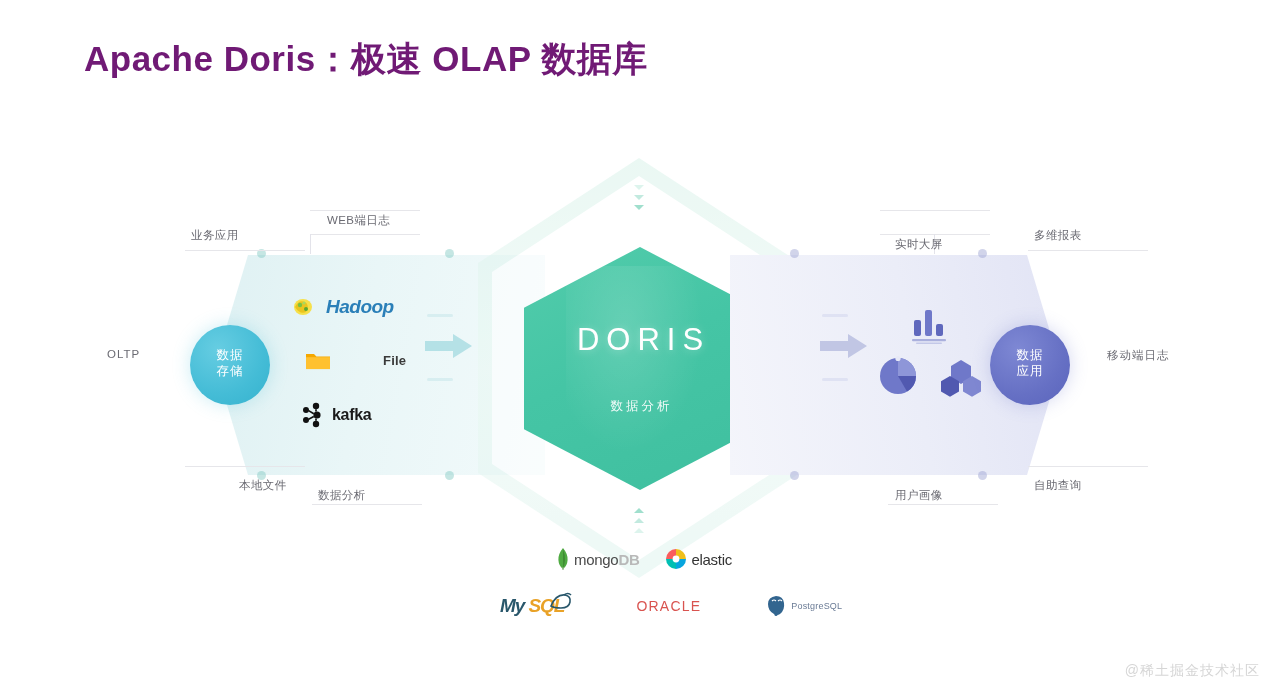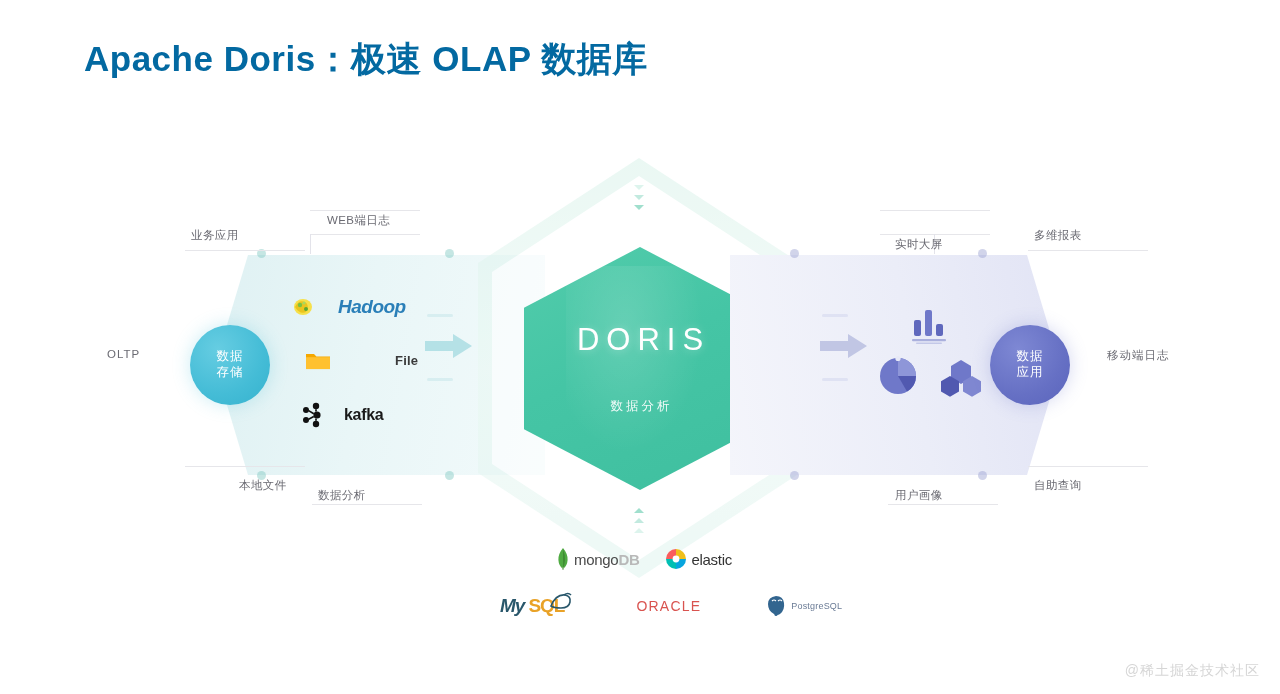--- a/index.html
+++ b/index.html
@@ -16,21 +16,21 @@
     background: #ffffff;
   }
 
   
   #page-title {
     position: absolute;
     left: 84px;
     top: 36px;
     font-size: 35px;
     font-weight: 700;
-    color: #0369a1;
+    color: #701a75;
     letter-spacing: 0.5px;
     white-space: nowrap;
   }
 
   
   #diagram {
     position: absolute;
     left: 0;
     top: 100px;
     width: 1280px;
@@ -101,41 +101,42 @@
     border-radius: 50%;
     display: flex;
     flex-direction: column;
     align-items: center;
     justify-content: center;
     color: #ffffff;
     font-size: 12.5px;
     line-height: 1.25;
     letter-spacing: 1px;
     text-align: center;
+    font-family: Liberation Mono, monospace;
   }
   #circle-storage {
     left: 190px;
     top: 225px;
     background: radial-gradient(circle at 35% 30%, #66cde2 0%, #44bcd6 60%, #35b2ce 100%);
     box-shadow: 0 0 18px rgba(70,190,215,.28);
   }
   #circle-app {
     left: 990px;
     top: 225px;
     background: radial-gradient(circle at 35% 30%, #7e88d4 0%, #6670c4 60%, #5a64bc 100%);
     box-shadow: 0 0 18px rgba(100,110,200,.28);
   }
   .end-circle span { display: block; }
 
   
   .src-item {
     position: absolute;
     display: flex;
     align-items: center;
-    gap: 20px;
+    gap: 8px;
   }
   .src-label {
     font-size: 13px;
     font-weight: 700;
     color: #3a3a3a;
     letter-spacing: .2px;
     padding-left: 44px;
   }
   .logo-hadoop-text {
     font-size: 19px;
@@ -251,21 +252,21 @@
   .spark-word {
     font-size: 22px; font-weight: 700; color: #222; letter-spacing: -.5px;
     font-family: "DejaVu Sans", sans-serif;
   }
   .spark-super { font-size: 6px; color: #555; letter-spacing: .5px; display:block; margin-bottom:-4px;}
   .flink-word { font-size: 16px; font-weight: 700; color: #1a1a1a; letter-spacing: -.3px; }
   .mongo-word { font-size: 15px; color: #4a4a4a; letter-spacing: -.3px; }
   .mongo-db { color: #b9b9b9; font-weight: 700; }
   .elastic-word { font-size: 15px; color: #333; letter-spacing: -.3px; }
   .mysql-my { font-size: 19px; font-weight: 700; color: #29576b; font-style: italic; letter-spacing:-1px;}
-  .mysql-sql { font-size: 19px; font-weight: 700; color: #e9a227; letter-spacing:-1px;}
+  .mysql-sql { font-size: 19px; font-weight: 700; color: #e9a227; font-style: italic; letter-spacing:-1px;}
   .oracle-word { font-size: 14px; color: #d9534f; letter-spacing: 1.2px; }
   .pg-word { font-size: 9px; color: #6a7b95; letter-spacing: .2px; }
 
   
   .an-icon { position: absolute; }
 
   
   #watermark {
     position: absolute;
     right: 20px;

